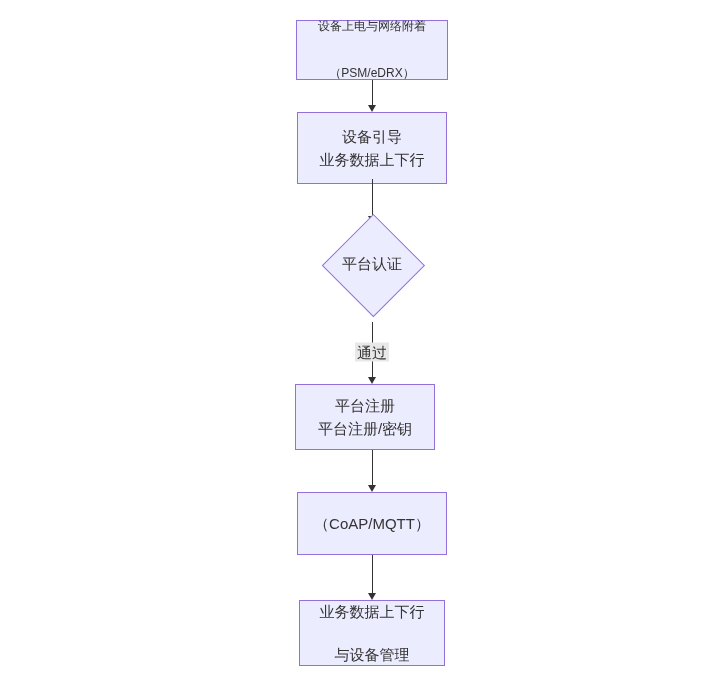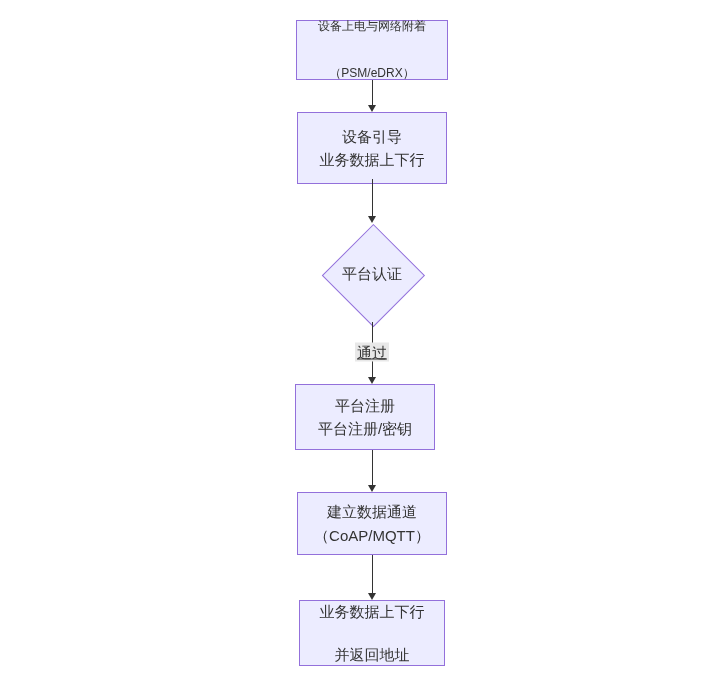--- a/index.html
+++ b/index.html
@@ -103,49 +103,48 @@
   <div class="node" style="left:297px; top:112px; width:150px; height:72px;">
     <div>设备引导</div>
     <div>业务数据上下行</div>
   </div>
 
   <div class="edge" style="left:372px; top:179px; height:44px;">
     <div class="edge-line"></div>
     <div class="edge-head"></div>
   </div>
 
-  <div class="diamond-wrap" style="left:322px; top:224px; width:100px; height:100px;">
+  <div class="diamond-wrap" style="left:322px; top:214px; width:100px; height:100px;">
     <div class="diamond-shape"></div>
     <div class="diamond-label">平台认证</div>
   </div>
 
   <div class="edge" style="left:372px; top:322px; height:62px;">
     <div class="edge-line"></div>
     <div class="edge-head"></div>
   </div>
-  <div class="edge-label" style="left:372px; top:352px;text-decoration:underline;">通过</div>
+  <div class="edge-label" style="left:372px; top:352px;">通过</div>
 
   <div class="node" style="left:295px; top:384px; width:140px; height:66px;">
     <div>平台注册</div>
     <div>平台注册/密钥</div>
   </div>
 
   <div class="edge" style="left:372px; top:450px; height:42px;">
     <div class="edge-line"></div>
     <div class="edge-head"></div>
   </div>
 
   <div class="node" style="left:297px; top:492px; width:150px; height:63px;">
-    <div>建立数据通道</div>
     <div>（CoAP/MQTT）</div>
   </div>
 
   <div class="edge" style="left:372px; top:555px; height:45px;">
     <div class="edge-line"></div>
     <div class="edge-head"></div>
   </div>
 
   <div class="node" style="left:299px; top:600px; width:146px; height:66px;gap:20px;">
     <div>业务数据上下行</div>
-    <div>并返回地址</div>
+    <div>与设备管理</div>
   </div>
 
 </div>
 
 </body></html>

